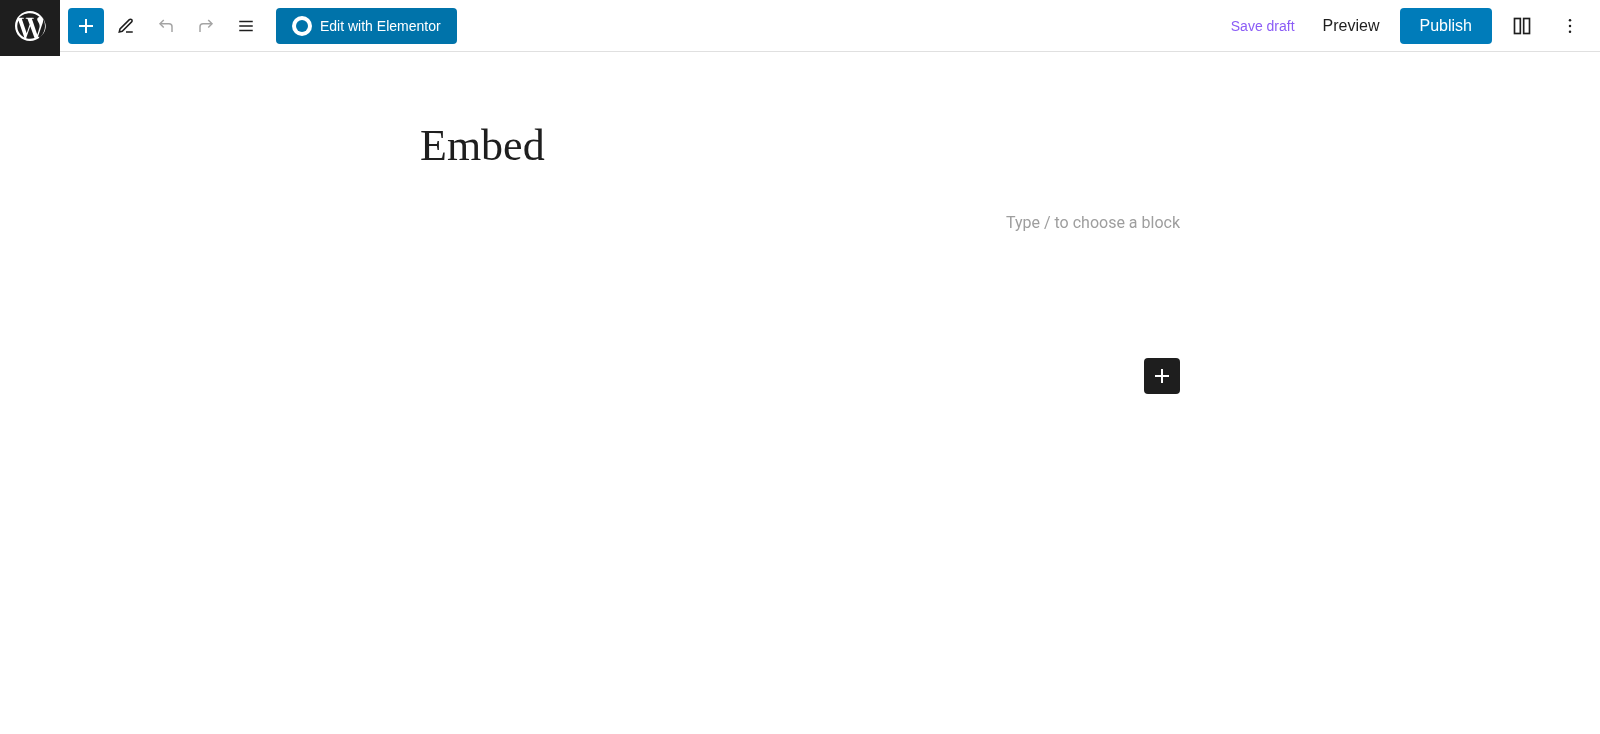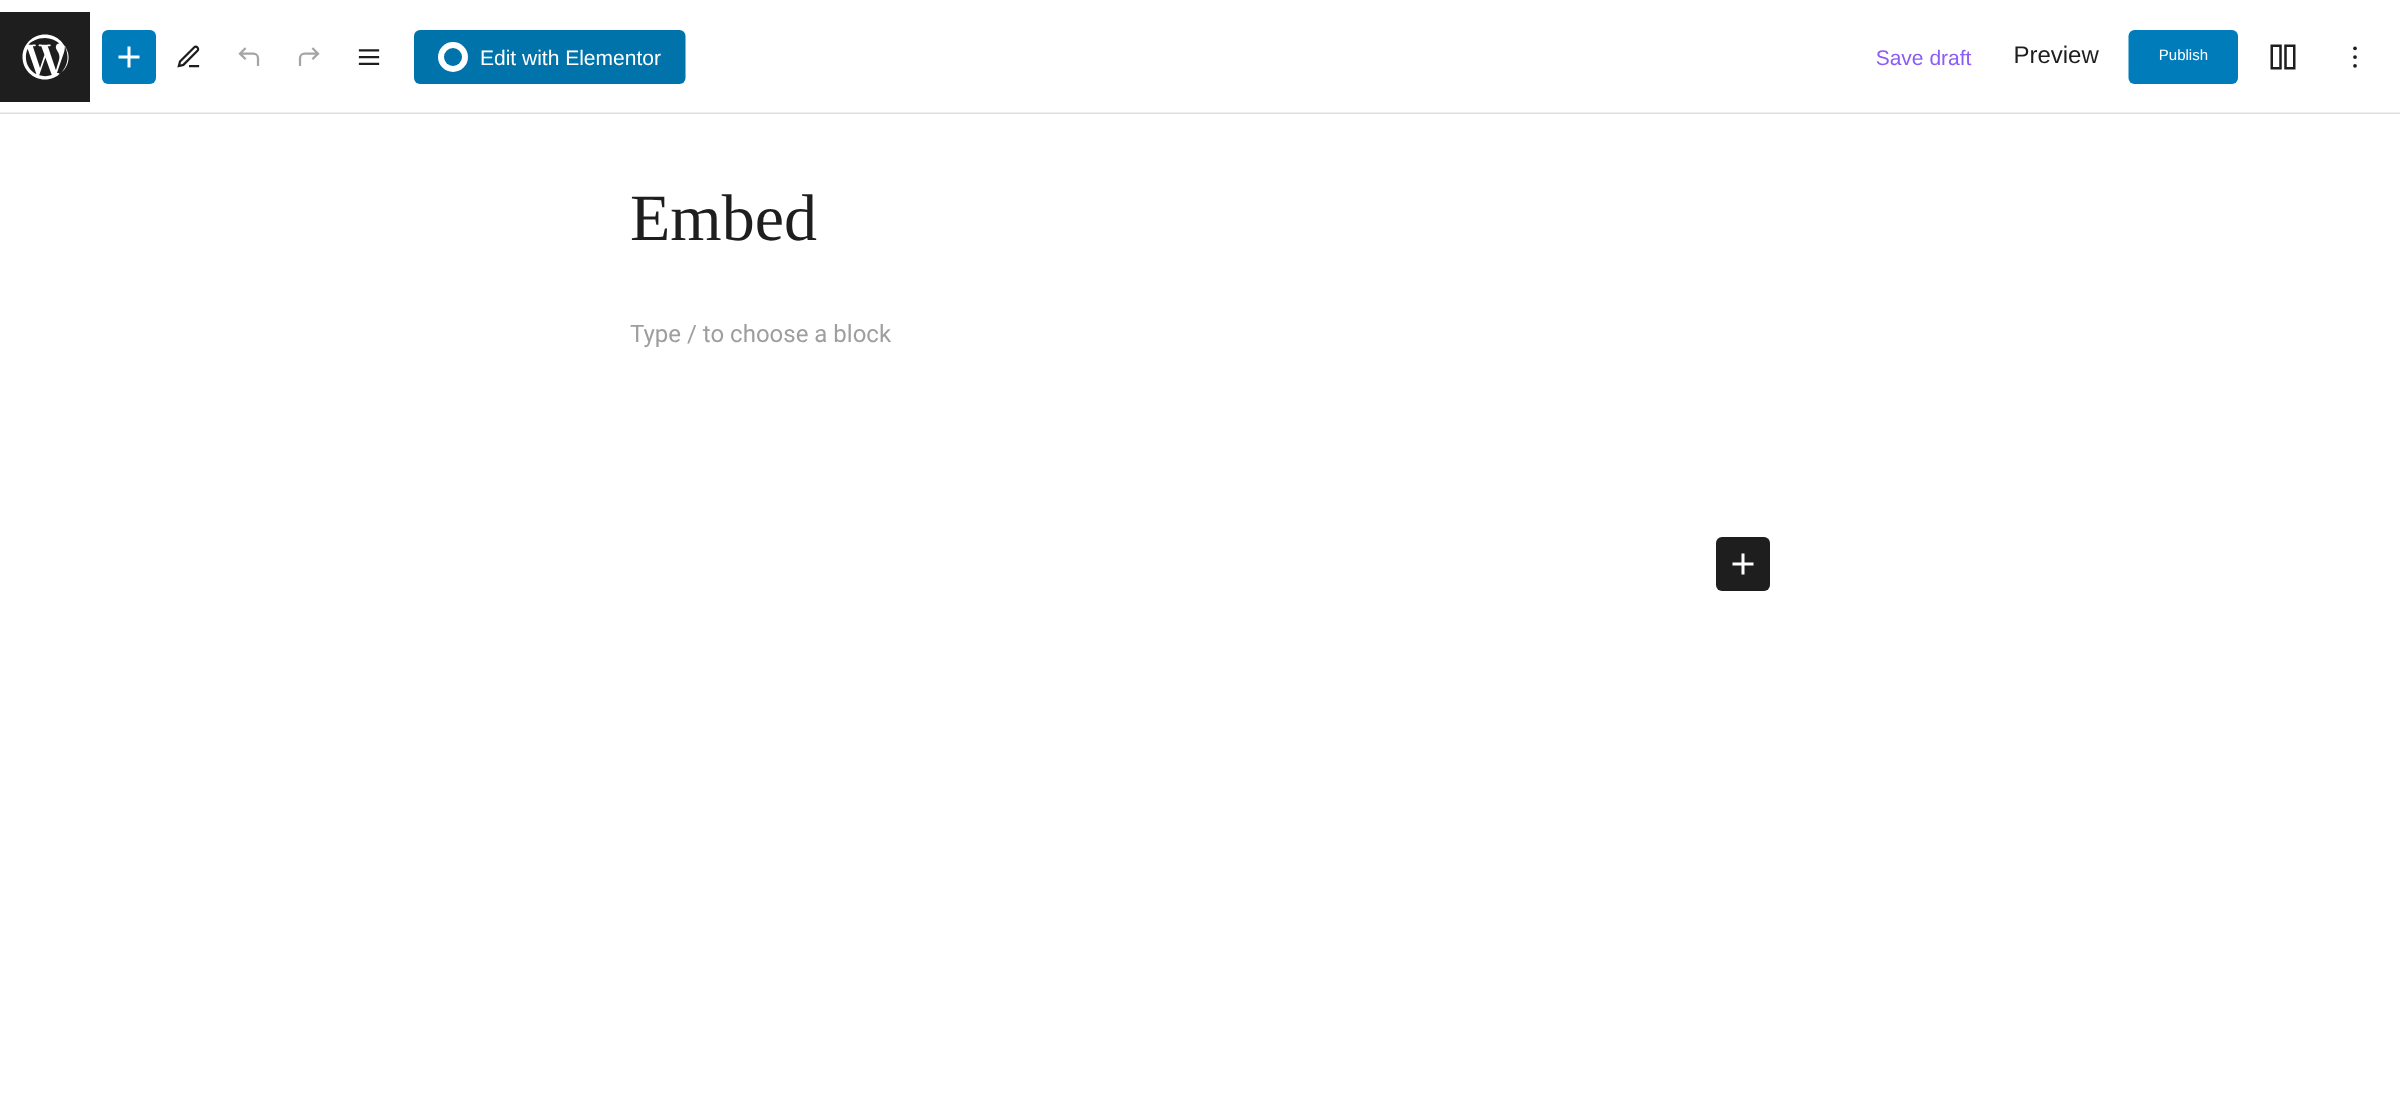--- a/index.html
+++ b/index.html
@@ -13,21 +13,21 @@
       background: #fff;
       width: 1600px;
       height: 734px;
       overflow: hidden;
     }
 
     
     .toolbar {
       display: flex;
       align-items: center;
-      height: 76px;
+      height: 52px;
       background: #fff;
       border-bottom: 1px solid #e0e0e0;
       padding: 0 12px;
       position: fixed;
       top: 0;
       left: 0;
       right: 0;
       z-index: 100;
     }
 
@@ -133,21 +133,21 @@
       cursor: pointer;
       padding: 6px 8px;
     }
 
     .publish-btn {
       background: #007cba;
       color: white;
       border: none;
       border-radius: 4px;
       padding: 8px 20px;
-      font-size: 10px;
+      font-size: 16px;
       font-weight: 500;
       cursor: pointer;
       height: 36px;
     }
 
     .view-toggle-btn {
       width: 36px;
       height: 36px;
       background: transparent;
       border: none;
@@ -197,20 +197,21 @@
       margin-bottom: 40px;
       line-height: 1.2;
       font-family: Georgia, serif;
       outline: none;
     }
 
     .block-placeholder {
       color: #9e9e9e;
       font-size: 16px;
       cursor: text;
+      text-align: right;
     }
 
     
     .add-block-btn-floating {
       position: absolute;
       top: 298px;
       right: 420px;
       width: 36px;
       height: 36px;
       background: #1e1e1e;

